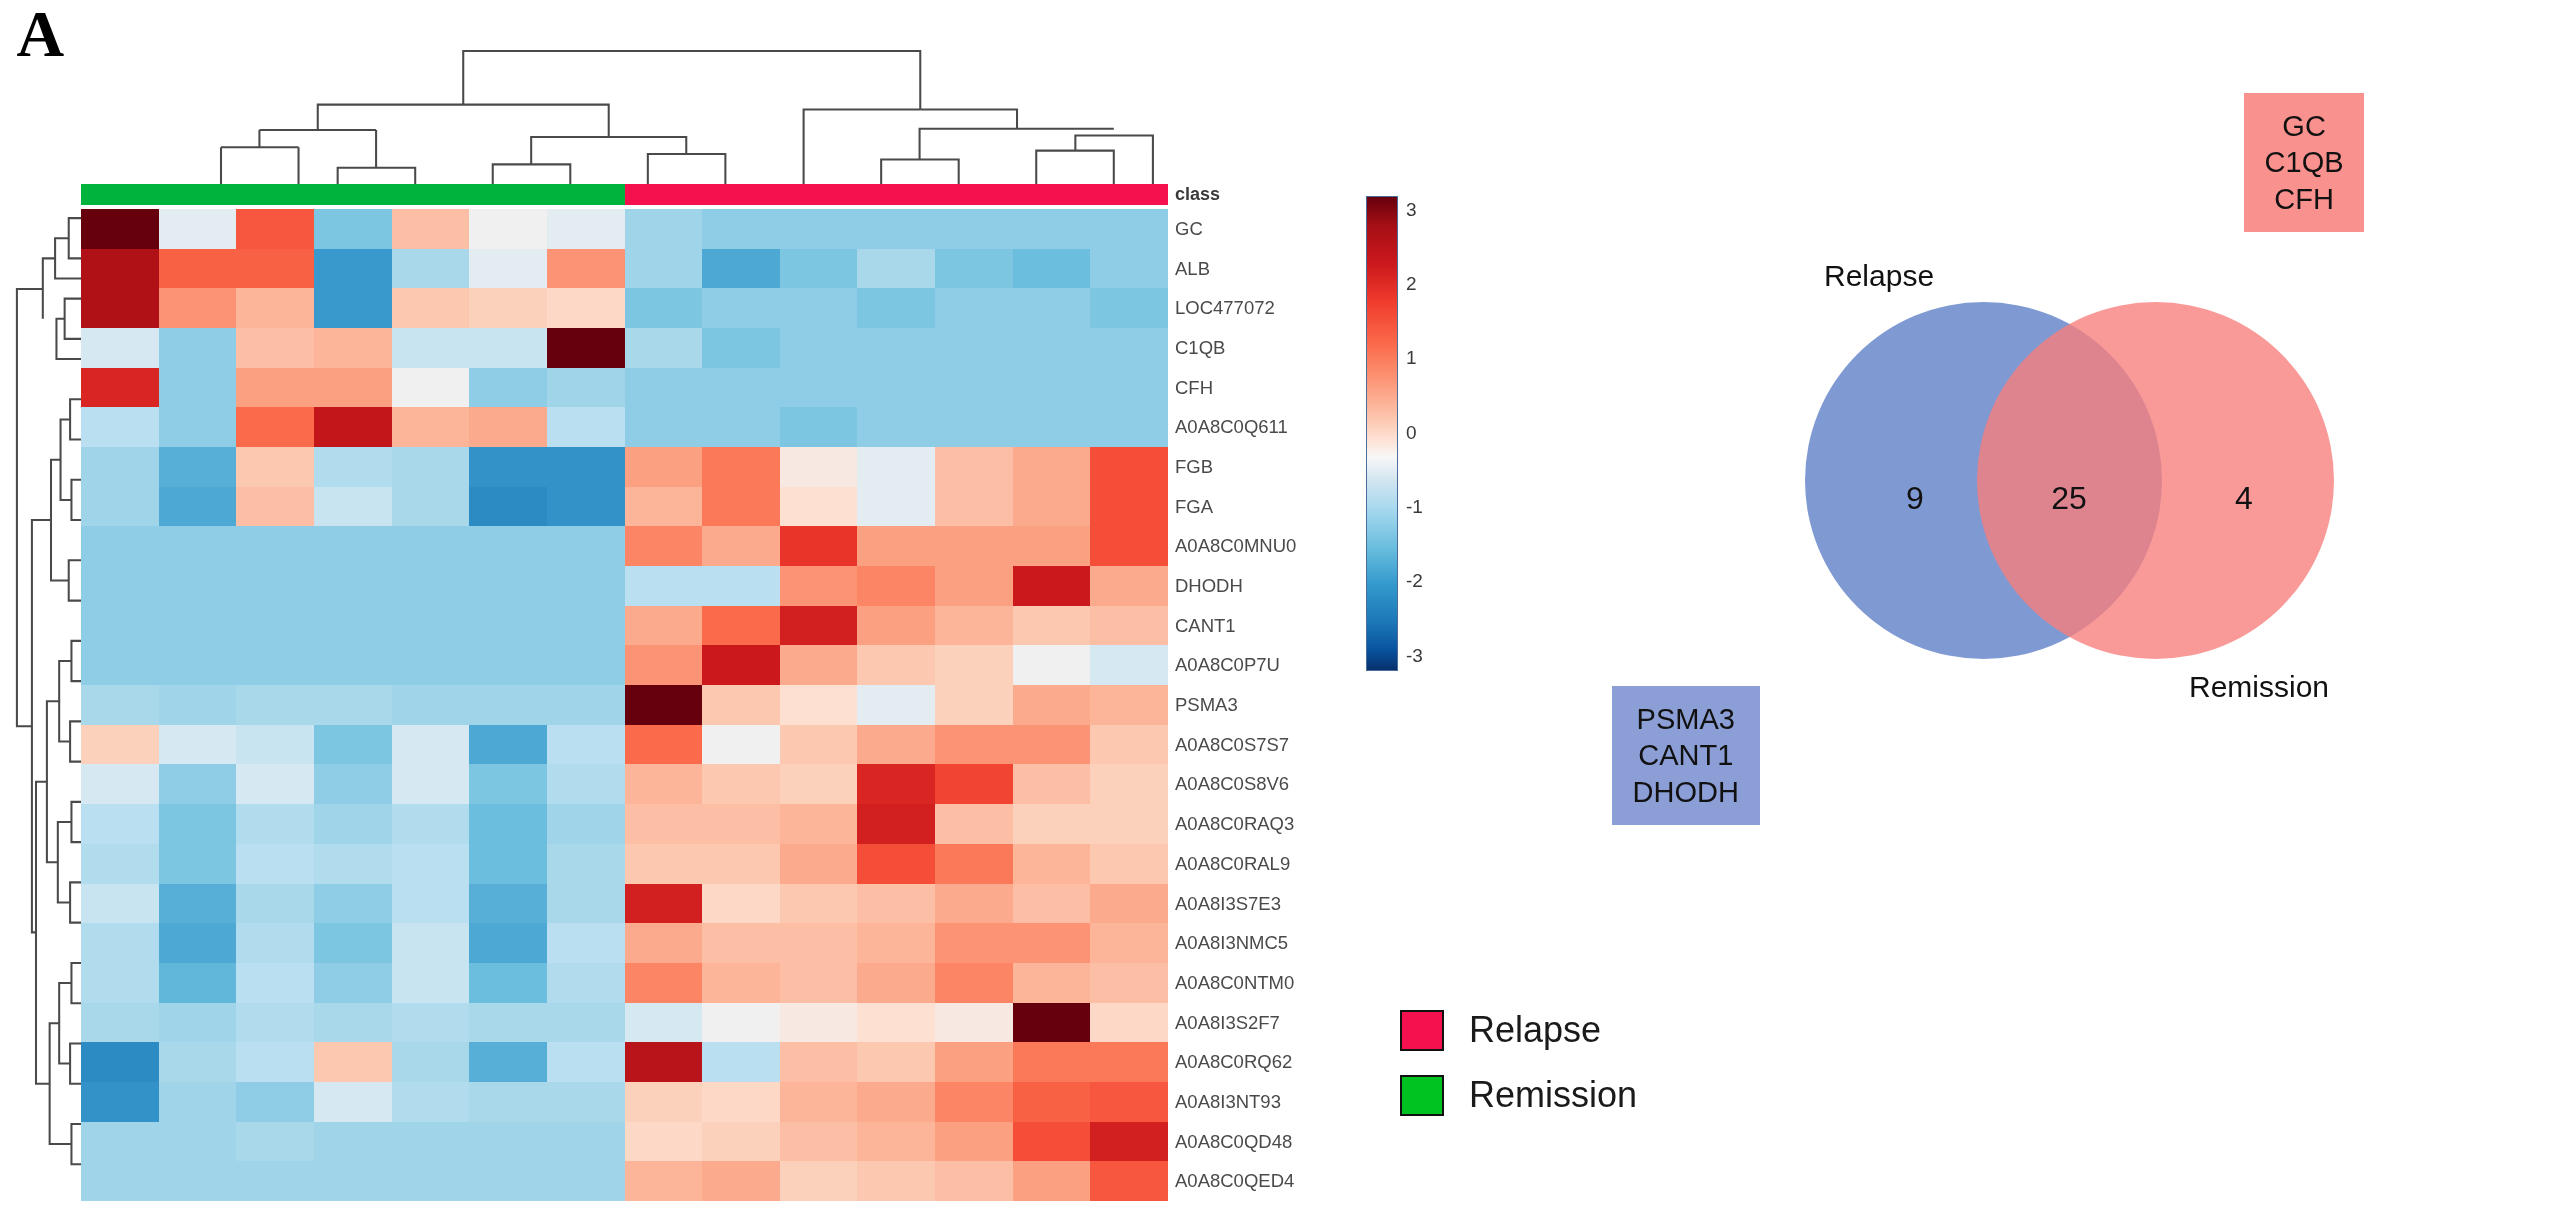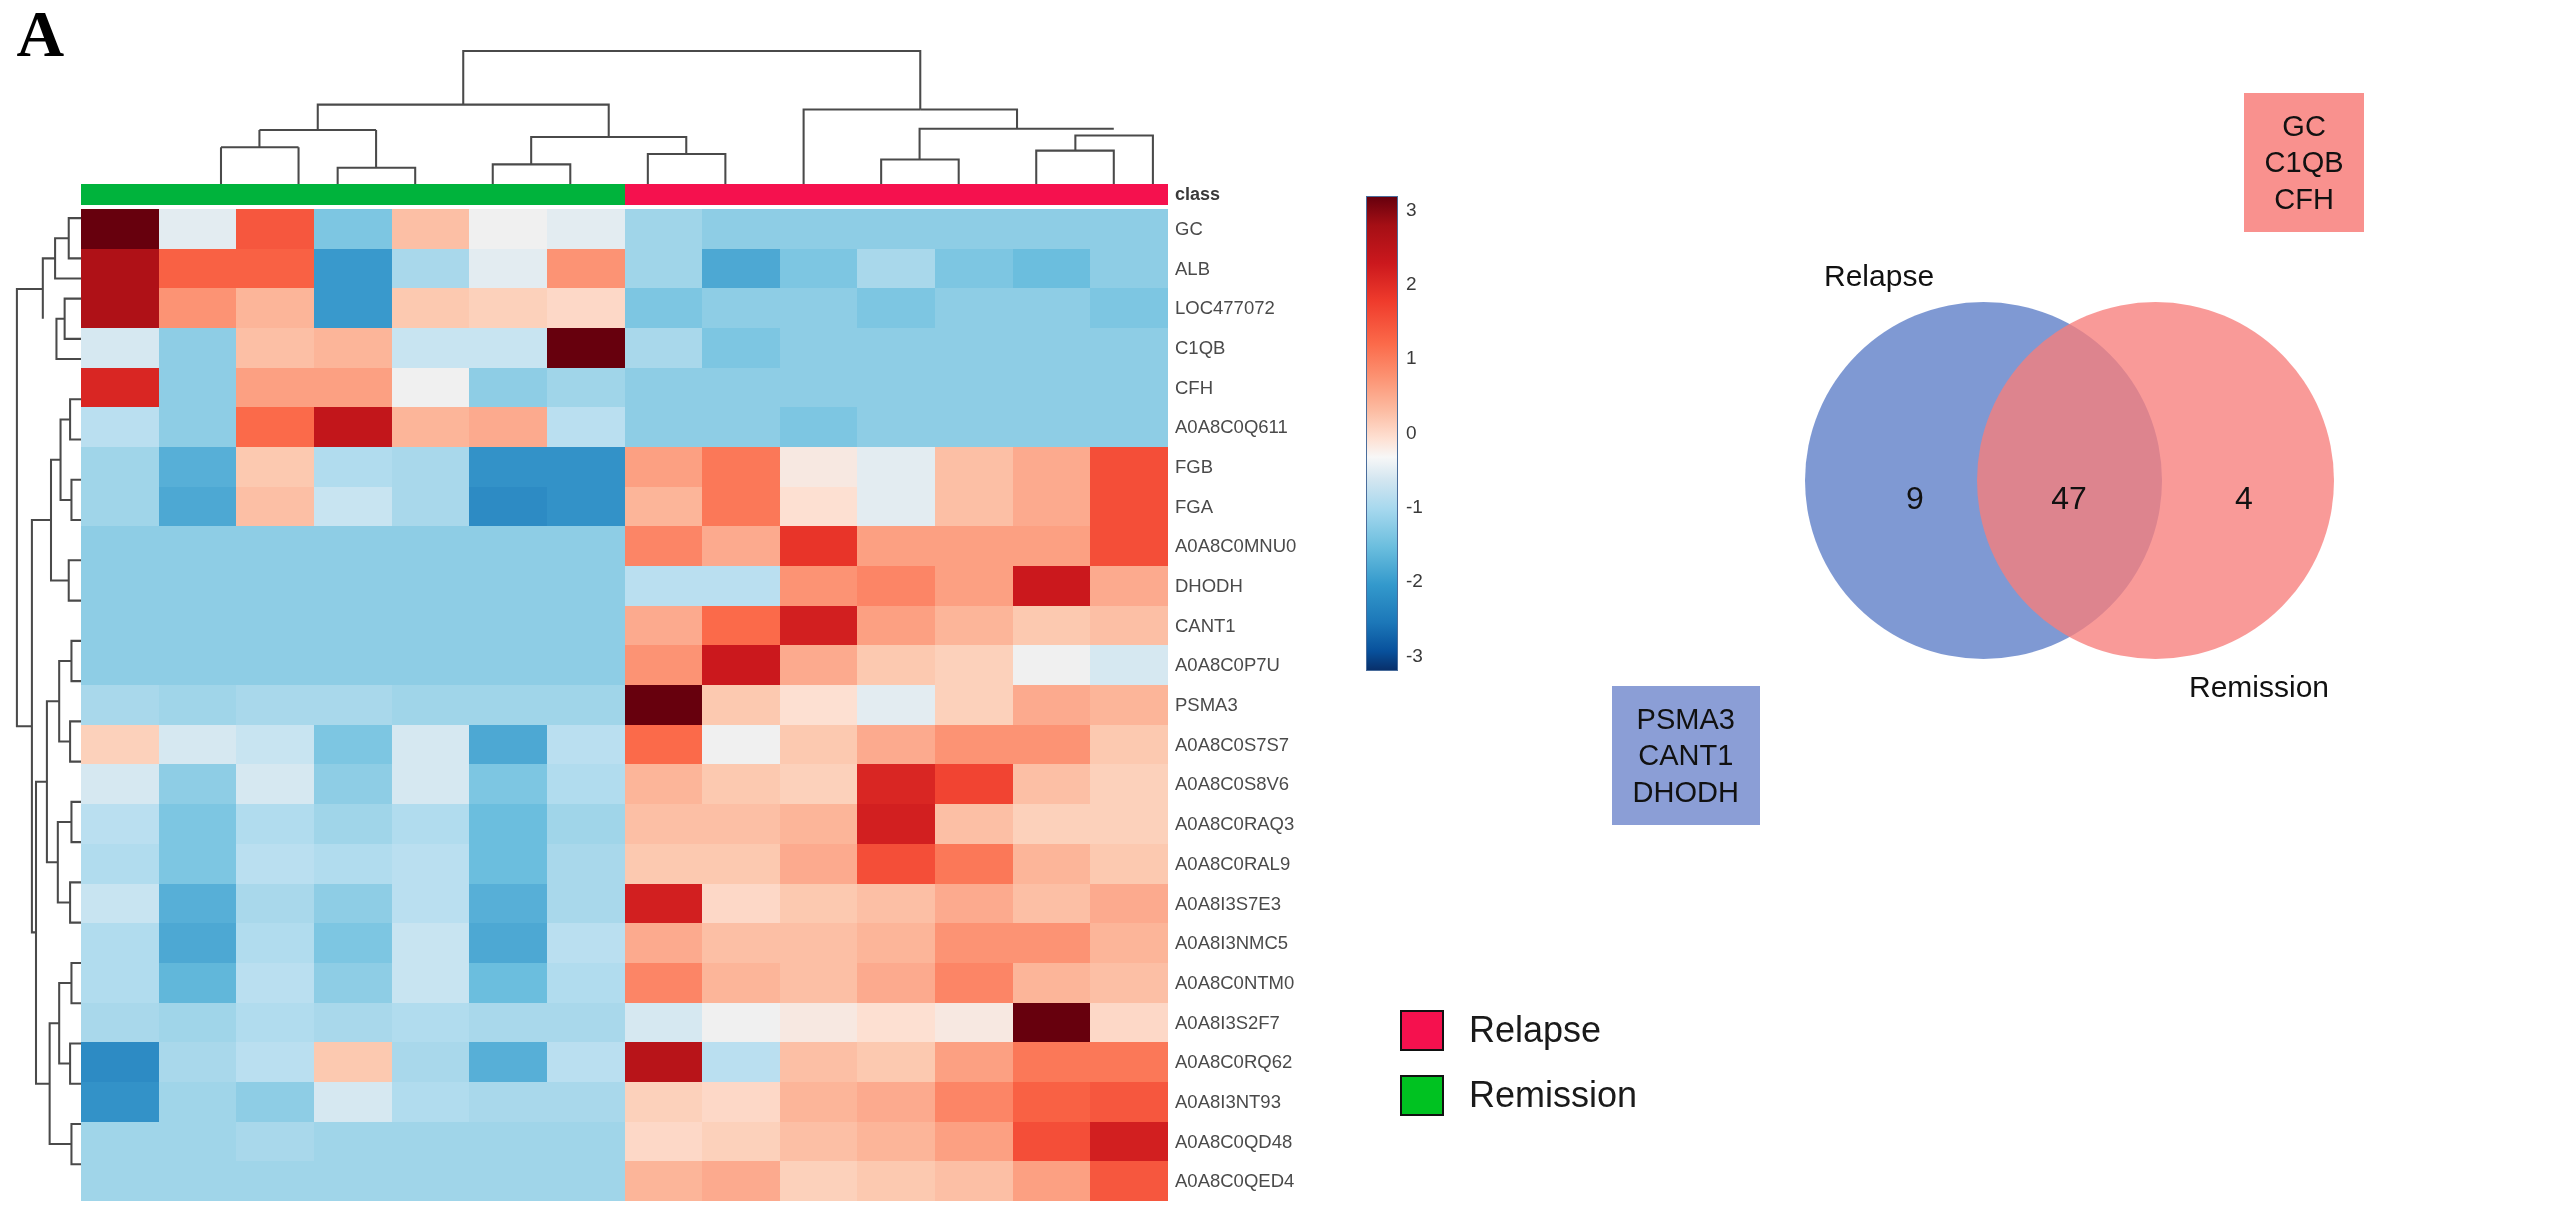--- a/index.html
+++ b/index.html
@@ -553,21 +553,21 @@
   <div class="callout" id="callout-remission" style="background: rgb(249, 145, 142);">
       <div>GC</div>
       <div>C1QB</div>
       <div>CFH</div>
     </div>
 
   <div id="venn">
     <div class="venn-circle" id="venn-relapse"></div>
     <div class="venn-circle" id="venn-remission"></div>
     <div class="venn-num" id="venn-left" style="left:110px;top:196px;">9</div>
-    <div class="venn-num" id="venn-mid" style="left:264px;top:196px;">47</div>
+    <div class="venn-num" id="venn-mid" style="left:264px;top:196px;">25</div>
     <div class="venn-num" id="venn-right" style="left:439px;top:196px;">4</div>
     <div id="venn-label-relapse">Relapse</div>
     <div id="venn-label-remission">Remission</div>
   </div>
 
   <div class="callout" id="callout-relapse" style="background: rgb(139, 158, 214);">
       <div>PSMA3</div>
       <div>CANT1</div>
       <div>DHODH</div>
     </div>

